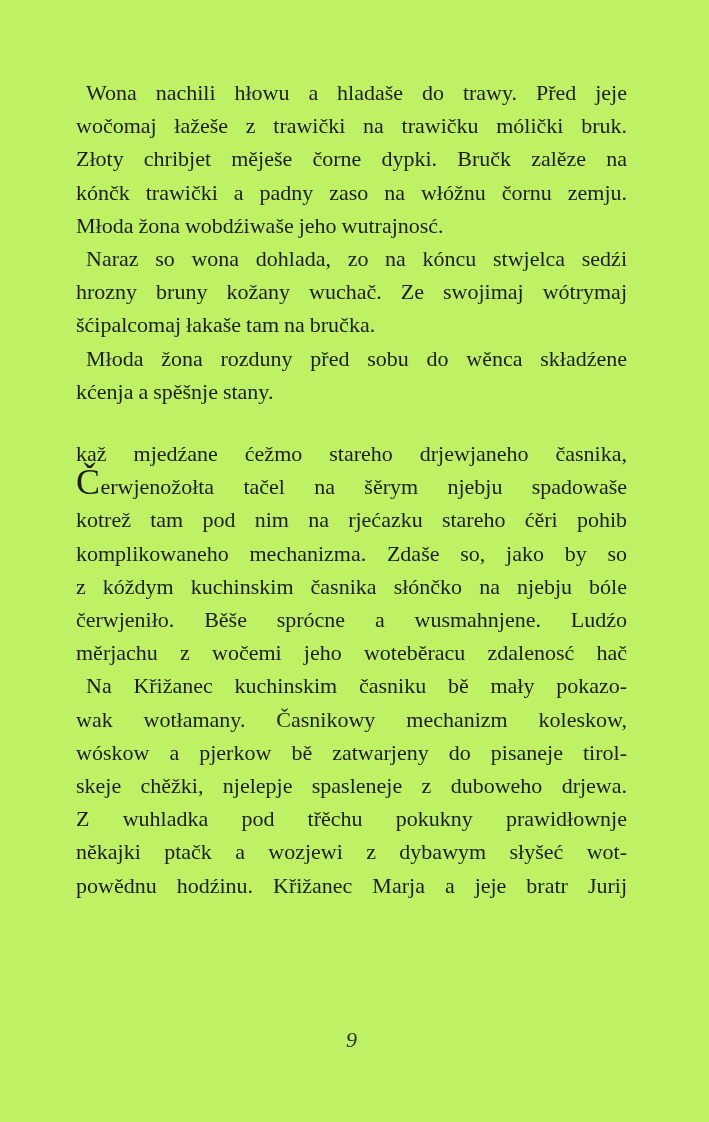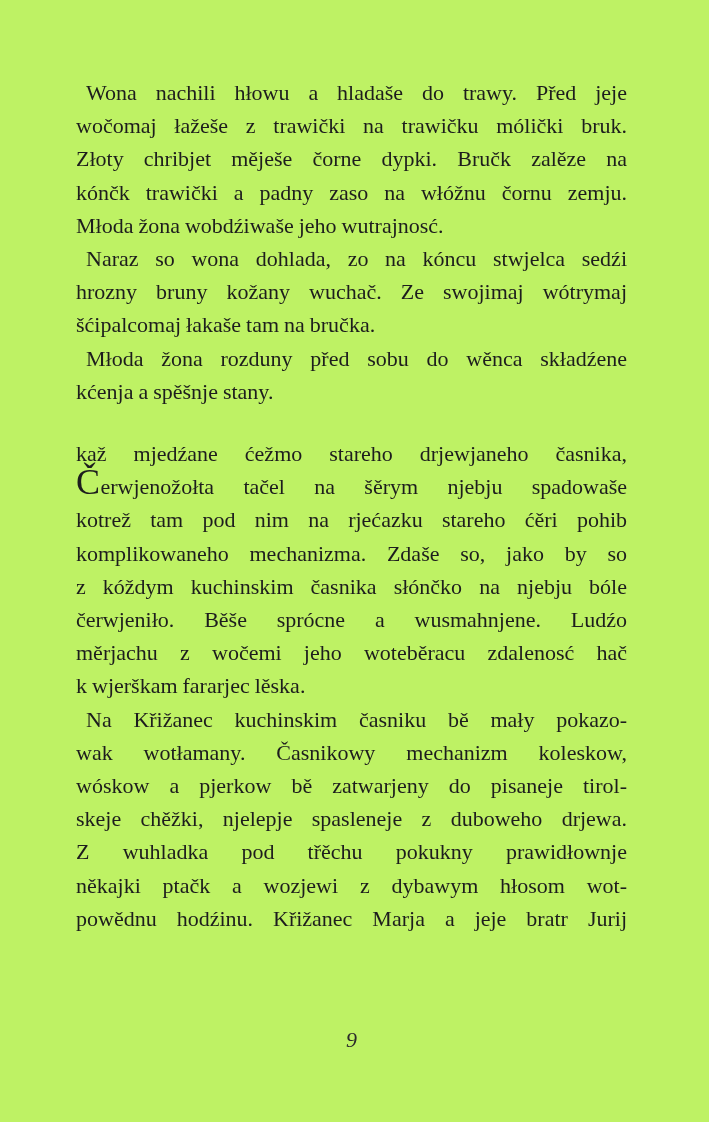--- a/index.html
+++ b/index.html
@@ -86,26 +86,25 @@
         <div class="line end">kćenja a spěšnje stany.</div>
       </div>
       <div class="para section">
         <div class="line">kaž mjedźane ćežmo stareho drjewjaneho časnika,</div>
         <div class="line"><span class="initial">Č</span>erwjenožołta tačel na šěrym njebju spadowaše</div>
         <div class="line">kotrež tam pod nim na rjećazku stareho ćěri pohib</div>
         <div class="line">komplikowaneho mechanizma. Zdaše so, jako by so</div>
         <div class="line">z kóždym kuchinskim časnika słónčko na njebju bóle</div>
         <div class="line">čerwjeniło. Běše sprócne a wusmahnjene. Ludźo</div>
         <div class="line">měrjachu z wočemi jeho woteběracu zdalenosć hač</div>
-        <div class="line end">k wjerškam fararjec lěska.</div>
       </div>
       <div class="para indent">
         <div class="line">Na Křižanec kuchinskim časniku bě mały pokazo-</div>
         <div class="line">wak wotłamany. Časnikowy mechanizm koleskow,</div>
         <div class="line">wóskow a pjerkow bě zatwarjeny do pisaneje tirol-</div>
         <div class="line">skeje chěžki, njelepje spasleneje z duboweho drjewa.</div>
         <div class="line">Z wuhladka pod třěchu pokukny prawidłownje</div>
-        <div class="line">někajki ptačk a wozjewi z dybawym hłosom wot-</div>
+        <div class="line">někajki ptačk a wozjewi z dybawym słyšeć wot-</div>
         <div class="line">powědnu hodźinu. Křižanec Marja a jeje bratr Jurij</div>
       </div>
     </div>
   <div class="folio">9</div>
 </div>
 
 </body></html>

